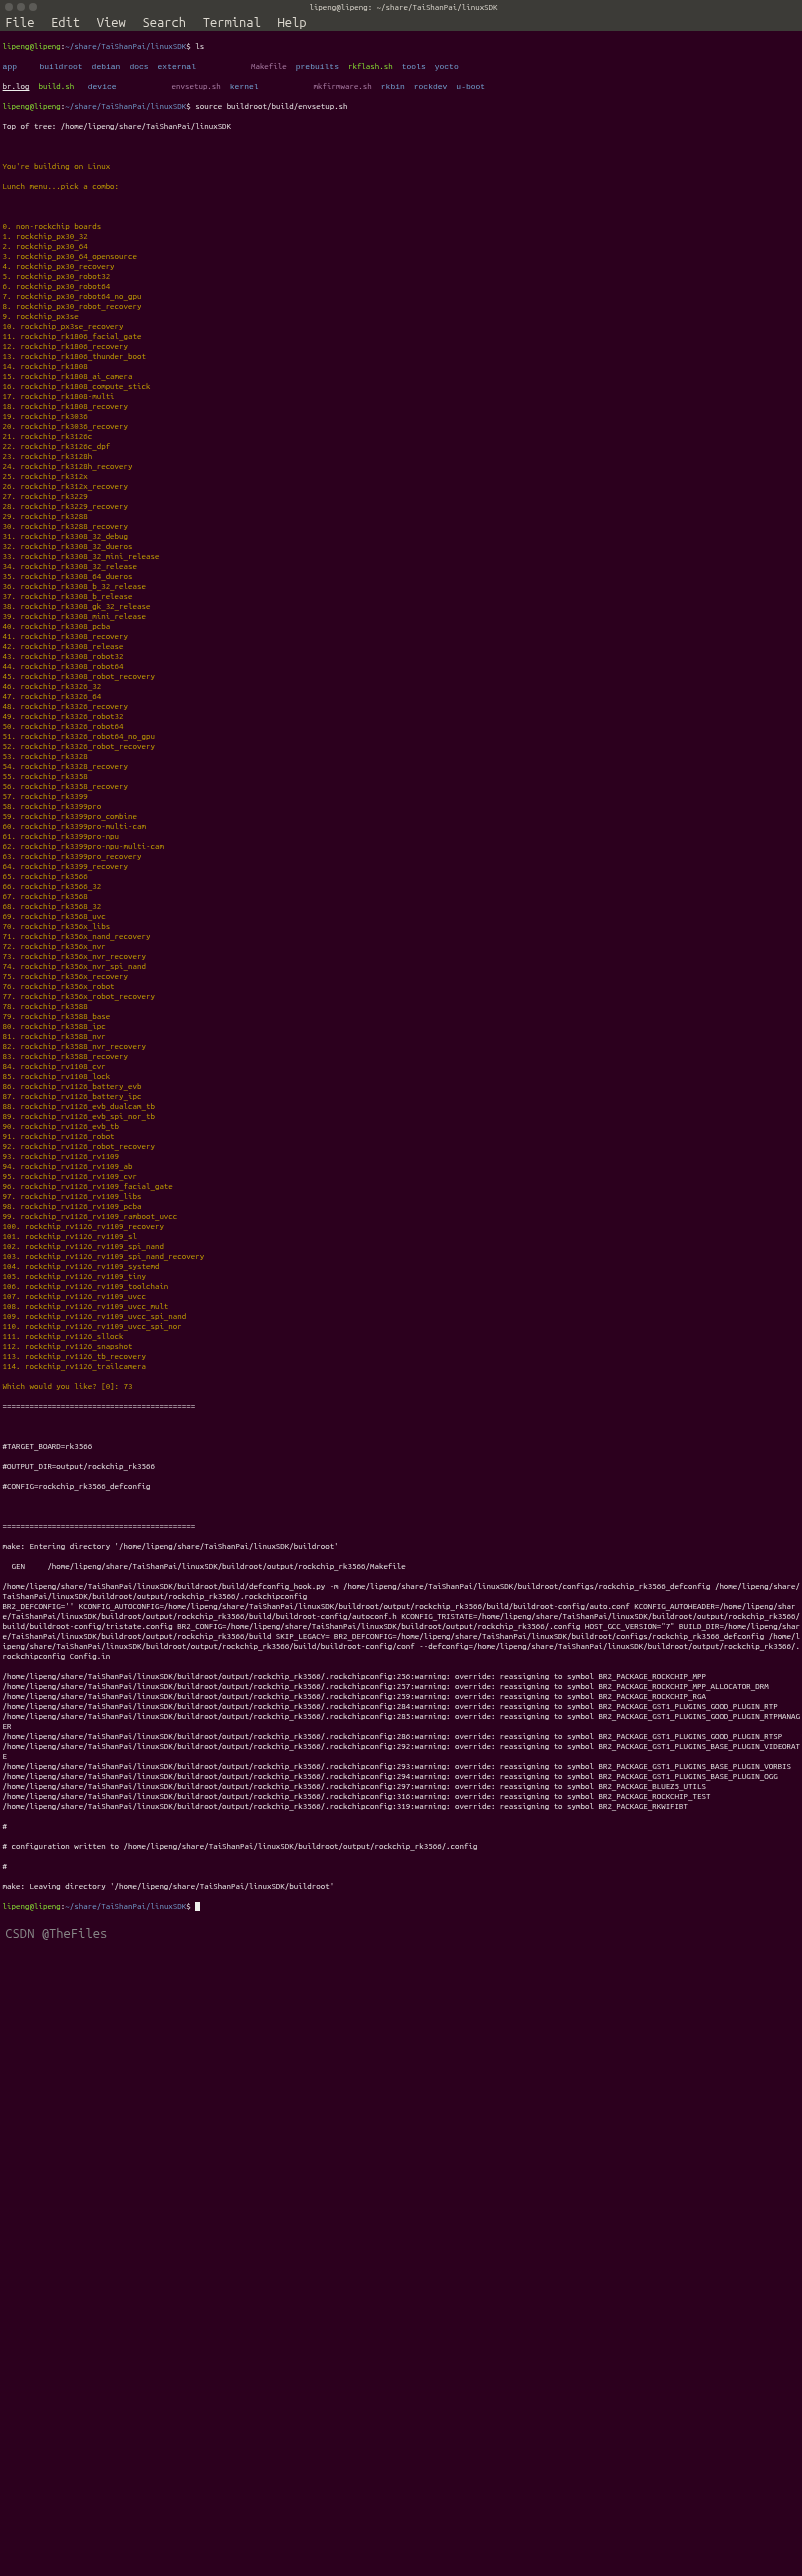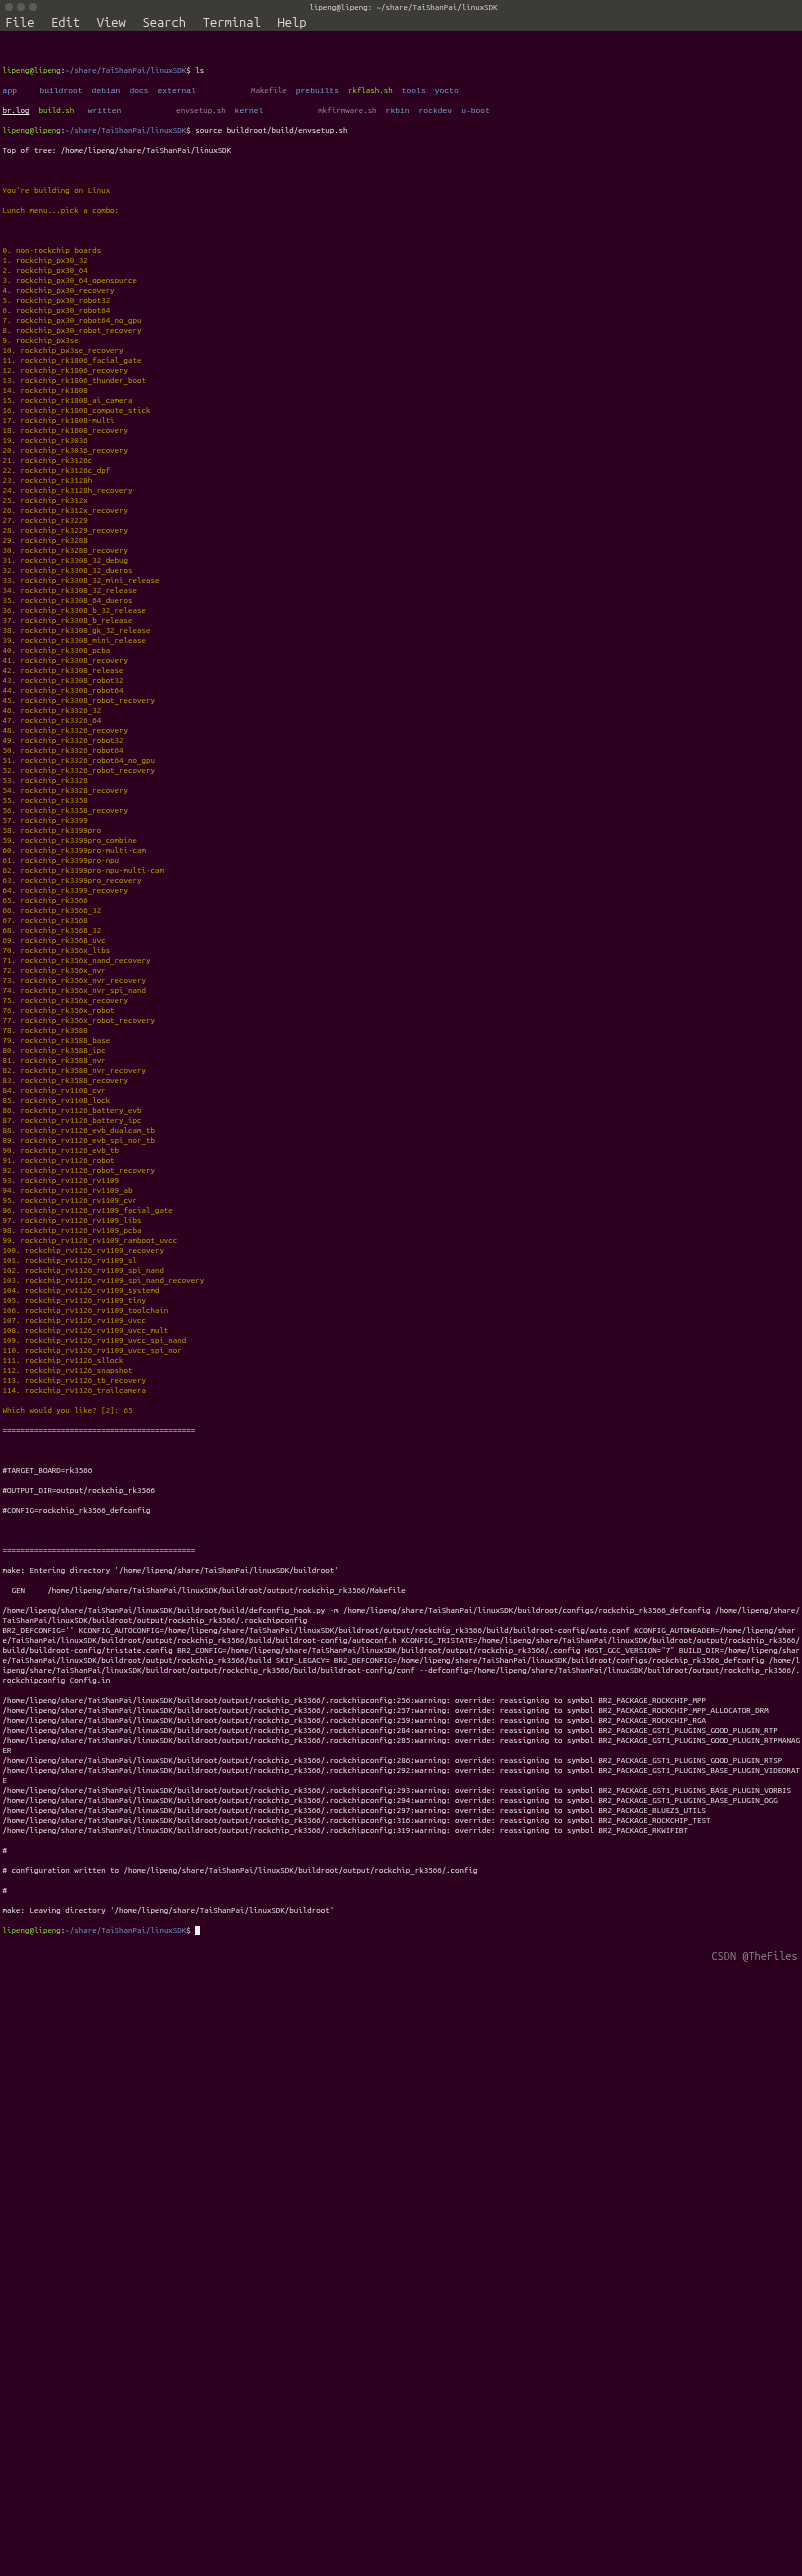--- a/index.html
+++ b/index.html
@@ -27,34 +27,32 @@
     background: #3c3b37;
     color: #dfdbd2;
     padding: 1.3px 5.3px;
     font-size: 13px;
   }
   .menubar span { margin-right: 9.3px; }
   .term {
     padding: 1.3px 2.6px;
     white-space: pre;
     line-height: 1.25;
-    margin-top: 24px;
   }
   .prompt-user { color: #8ae234; }
   .prompt-path { color: #729fcf; }
   .cmd { color: #eeeeec; }
   .dir-blue { color: #729fcf; font-family: Liberation Mono, monospace; }
   .file-green { color: #8ae234; }
   .file-pink { color: #ad7fa8; padding-left: 46px; }
   .file-white { color: #eeeeec; text-decoration: underline; }
   .yellow { color: #c4a000; }
   .watermark {
-    text-align: right;
     color: #888;
-    font-size: 11px;
+    font-size: 13px;
     padding: 2.6px 5.3px;
   }
   .line { min-height: 1.25em; }
 </style>
 </head>
 <body>
 
 <div class="titlebar">
   <div class="win-btns">
     <div class="win-btn"></div>
@@ -70,29 +68,29 @@
   <span>Edit</span>
   <span>View</span>
   <span>Search</span>
   <span>Terminal</span>
   <span>Help</span>
 </div>
 
 <div class="term">
 <div class="line"><span class="prompt-user">lipeng@lipeng</span><span class="cmd">:</span><span class="prompt-path">~/share/TaiShanPai/linuxSDK</span><span class="cmd">$</span> <span class="cmd">ls</span></div>
 <div class="line" id="lsrow1"><span class="dir-blue">app</span>     <span class="dir-blue">buildroot</span>  <span class="dir-blue">debian</span>  <span class="dir-blue">docs</span>  <span class="dir-blue">external</span>  <span class="file-pink">Makefile</span>  <span class="dir-blue">prebuilts</span>  <span class="file-green">rkflash.sh</span>  <span class="dir-blue">tools</span>  <span class="dir-blue">yocto</span> </div>
-<div class="line" id="lsrow2"><span class="file-white">br.log</span>  <span class="file-green">build.sh</span>   <span class="dir-blue">written</span>  <span class="file-pink">envsetup.sh</span>  <span class="dir-blue">kernel</span>  <span class="file-pink">mkfirmware.sh</span>  <span class="dir-blue">rkbin</span>  <span class="dir-blue">rockdev</span>  <span class="dir-blue">u-boot</span> </div>
+<div class="line" id="lsrow2"><span class="file-white">br.log</span>  <span class="file-green">build.sh</span>   <span class="dir-blue">device</span>  <span class="file-pink">envsetup.sh</span>  <span class="dir-blue">kernel</span>  <span class="file-pink">mkfirmware.sh</span>  <span class="dir-blue">rkbin</span>  <span class="dir-blue">rockdev</span>  <span class="dir-blue">u-boot</span> </div>
 <div class="line"><span class="prompt-user">lipeng@lipeng</span><span class="cmd">:</span><span class="prompt-path">~/share/TaiShanPai/linuxSDK</span><span class="cmd">$</span> <span class="cmd">source buildroot/build/envsetup.sh</span></div>
 <div class="line">Top of tree: /home/lipeng/share/TaiShanPai/linuxSDK</div>
 <div class="line"></div>
 <div class="line yellow">You're building on Linux</div>
 <div class="line yellow">Lunch menu...pick a combo:</div>
 <div class="line"></div>
 <div id="boards"><div class="line yellow">0. non-rockchip boards</div><div class="line yellow">1. rockchip_px30_32</div><div class="line yellow">2. rockchip_px30_64</div><div class="line yellow">3. rockchip_px30_64_opensource</div><div class="line yellow">4. rockchip_px30_recovery</div><div class="line yellow">5. rockchip_px30_robot32</div><div class="line yellow">6. rockchip_px30_robot64</div><div class="line yellow">7. rockchip_px30_robot64_no_gpu</div><div class="line yellow">8. rockchip_px30_robot_recovery</div><div class="line yellow">9. rockchip_px3se</div><div class="line yellow">10. rockchip_px3se_recovery</div><div class="line yellow">11. rockchip_rk1806_facial_gate</div><div class="line yellow">12. rockchip_rk1806_recovery</div><div class="line yellow">13. rockchip_rk1806_thunder_boot</div><div class="line yellow">14. rockchip_rk1808</div><div class="line yellow">15. rockchip_rk1808_ai_camera</div><div class="line yellow">16. rockchip_rk1808_compute_stick</div><div class="line yellow">17. rockchip_rk1808-multi</div><div class="line yellow">18. rockchip_rk1808_recovery</div><div class="line yellow">19. rockchip_rk3036</div><div class="line yellow">20. rockchip_rk3036_recovery</div><div class="line yellow">21. rockchip_rk3126c</div><div class="line yellow">22. rockchip_rk3126c_dpf</div><div class="line yellow">23. rockchip_rk3128h</div><div class="line yellow">24. rockchip_rk3128h_recovery</div><div class="line yellow">25. rockchip_rk312x</div><div class="line yellow">26. rockchip_rk312x_recovery</div><div class="line yellow">27. rockchip_rk3229</div><div class="line yellow">28. rockchip_rk3229_recovery</div><div class="line yellow">29. rockchip_rk3288</div><div class="line yellow">30. rockchip_rk3288_recovery</div><div class="line yellow">31. rockchip_rk3308_32_debug</div><div class="line yellow">32. rockchip_rk3308_32_dueros</div><div class="line yellow">33. rockchip_rk3308_32_mini_release</div><div class="line yellow">34. rockchip_rk3308_32_release</div><div class="line yellow">35. rockchip_rk3308_64_dueros</div><div class="line yellow">36. rockchip_rk3308_b_32_release</div><div class="line yellow">37. rockchip_rk3308_b_release</div><div class="line yellow">38. rockchip_rk3308_gk_32_release</div><div class="line yellow">39. rockchip_rk3308_mini_release</div><div class="line yellow">40. rockchip_rk3308_pcba</div><div class="line yellow">41. rockchip_rk3308_recovery</div><div class="line yellow">42. rockchip_rk3308_release</div><div class="line yellow">43. rockchip_rk3308_robot32</div><div class="line yellow">44. rockchip_rk3308_robot64</div><div class="line yellow">45. rockchip_rk3308_robot_recovery</div><div class="line yellow">46. rockchip_rk3326_32</div><div class="line yellow">47. rockchip_rk3326_64</div><div class="line yellow">48. rockchip_rk3326_recovery</div><div class="line yellow">49. rockchip_rk3326_robot32</div><div class="line yellow">50. rockchip_rk3326_robot64</div><div class="line yellow">51. rockchip_rk3326_robot64_no_gpu</div><div class="line yellow">52. rockchip_rk3326_robot_recovery</div><div class="line yellow">53. rockchip_rk3328</div><div class="line yellow">54. rockchip_rk3328_recovery</div><div class="line yellow">55. rockchip_rk3358</div><div class="line yellow">56. rockchip_rk3358_recovery</div><div class="line yellow">57. rockchip_rk3399</div><div class="line yellow">58. rockchip_rk3399pro</div><div class="line yellow">59. rockchip_rk3399pro_combine</div><div class="line yellow">60. rockchip_rk3399pro-multi-cam</div><div class="line yellow">61. rockchip_rk3399pro-npu</div><div class="line yellow">62. rockchip_rk3399pro-npu-multi-cam</div><div class="line yellow">63. rockchip_rk3399pro_recovery</div><div class="line yellow">64. rockchip_rk3399_recovery</div><div class="line yellow">65. rockchip_rk3566</div><div class="line yellow">66. rockchip_rk3566_32</div><div class="line yellow">67. rockchip_rk3568</div><div class="line yellow">68. rockchip_rk3568_32</div><div class="line yellow">69. rockchip_rk3568_uvc</div><div class="line yellow">70. rockchip_rk356x_libs</div><div class="line yellow">71. rockchip_rk356x_nand_recovery</div><div class="line yellow">72. rockchip_rk356x_nvr</div><div class="line yellow">73. rockchip_rk356x_nvr_recovery</div><div class="line yellow">74. rockchip_rk356x_nvr_spi_nand</div><div class="line yellow">75. rockchip_rk356x_recovery</div><div class="line yellow">76. rockchip_rk356x_robot</div><div class="line yellow">77. rockchip_rk356x_robot_recovery</div><div class="line yellow">78. rockchip_rk3588</div><div class="line yellow">79. rockchip_rk3588_base</div><div class="line yellow">80. rockchip_rk3588_ipc</div><div class="line yellow">81. rockchip_rk3588_nvr</div><div class="line yellow">82. rockchip_rk3588_nvr_recovery</div><div class="line yellow">83. rockchip_rk3588_recovery</div><div class="line yellow">84. rockchip_rv1108_cvr</div><div class="line yellow">85. rockchip_rv1108_lock</div><div class="line yellow">86. rockchip_rv1126_battery_evb</div><div class="line yellow">87. rockchip_rv1126_battery_ipc</div><div class="line yellow">88. rockchip_rv1126_evb_dualcam_tb</div><div class="line yellow">89. rockchip_rv1126_evb_spi_nor_tb</div><div class="line yellow">90. rockchip_rv1126_evb_tb</div><div class="line yellow">91. rockchip_rv1126_robot</div><div class="line yellow">92. rockchip_rv1126_robot_recovery</div><div class="line yellow">93. rockchip_rv1126_rv1109</div><div class="line yellow">94. rockchip_rv1126_rv1109_ab</div><div class="line yellow">95. rockchip_rv1126_rv1109_cvr</div><div class="line yellow">96. rockchip_rv1126_rv1109_facial_gate</div><div class="line yellow">97. rockchip_rv1126_rv1109_libs</div><div class="line yellow">98. rockchip_rv1126_rv1109_pcba</div><div class="line yellow">99. rockchip_rv1126_rv1109_ramboot_uvcc</div><div class="line yellow">100. rockchip_rv1126_rv1109_recovery</div><div class="line yellow">101. rockchip_rv1126_rv1109_sl</div><div class="line yellow">102. rockchip_rv1126_rv1109_spi_nand</div><div class="line yellow">103. rockchip_rv1126_rv1109_spi_nand_recovery</div><div class="line yellow">104. rockchip_rv1126_rv1109_systemd</div><div class="line yellow">105. rockchip_rv1126_rv1109_tiny</div><div class="line yellow">106. rockchip_rv1126_rv1109_toolchain</div><div class="line yellow">107. rockchip_rv1126_rv1109_uvcc</div><div class="line yellow">108. rockchip_rv1126_rv1109_uvcc_mult</div><div class="line yellow">109. rockchip_rv1126_rv1109_uvcc_spi_nand</div><div class="line yellow">110. rockchip_rv1126_rv1109_uvcc_spi_nor</div><div class="line yellow">111. rockchip_rv1126_sllock</div><div class="line yellow">112. rockchip_rv1126_snapshot</div><div class="line yellow">113. rockchip_rv1126_tb_recovery</div><div class="line yellow">114. rockchip_rv1126_trailcamera</div></div>
-<div class="line yellow">Which would you like? [2]: 65</div>
+<div class="line yellow">Which would you like? [0]: 73</div>
 <div class="line">===========================================</div>
 <div class="line"></div>
 <div class="line">#TARGET_BOARD=rk3566</div>
 <div class="line">#OUTPUT_DIR=output/rockchip_rk3566</div>
 <div class="line">#CONFIG=rockchip_rk3566_defconfig</div>
 <div class="line"></div>
 <div class="line">===========================================</div>
 <div class="line">make: Entering directory '/home/lipeng/share/TaiShanPai/linuxSDK/buildroot'</div>
 <div class="line">  GEN     /home/lipeng/share/TaiShanPai/linuxSDK/buildroot/output/rockchip_rk3566/Makefile</div>
 <div id="longlines"><div class="line" style="white-space:pre-wrap;word-break:break-all;">/home/lipeng/share/TaiShanPai/linuxSDK/buildroot/build/defconfig_hook.py -m /home/lipeng/share/TaiShanPai/linuxSDK/buildroot/configs/rockchip_rk3566_defconfig /home/lipeng/share/TaiShanPai/linuxSDK/buildroot/output/rockchip_rk3566/.rockchipconfig</div><div class="line" style="white-space:pre-wrap;word-break:break-all;">BR2_DEFCONFIG='' KCONFIG_AUTOCONFIG=/home/lipeng/share/TaiShanPai/linuxSDK/buildroot/output/rockchip_rk3566/build/buildroot-config/auto.conf KCONFIG_AUTOHEADER=/home/lipeng/share/TaiShanPai/linuxSDK/buildroot/output/rockchip_rk3566/build/buildroot-config/autoconf.h KCONFIG_TRISTATE=/home/lipeng/share/TaiShanPai/linuxSDK/buildroot/output/rockchip_rk3566/build/buildroot-config/tristate.config BR2_CONFIG=/home/lipeng/share/TaiShanPai/linuxSDK/buildroot/output/rockchip_rk3566/.config HOST_GCC_VERSION="7" BUILD_DIR=/home/lipeng/share/TaiShanPai/linuxSDK/buildroot/output/rockchip_rk3566/build SKIP_LEGACY= BR2_DEFCONFIG=/home/lipeng/share/TaiShanPai/linuxSDK/buildroot/configs/rockchip_rk3566_defconfig /home/lipeng/share/TaiShanPai/linuxSDK/buildroot/output/rockchip_rk3566/build/buildroot-config/conf --defconfig=/home/lipeng/share/TaiShanPai/linuxSDK/buildroot/output/rockchip_rk3566/.rockchipconfig Config.in</div></div>

